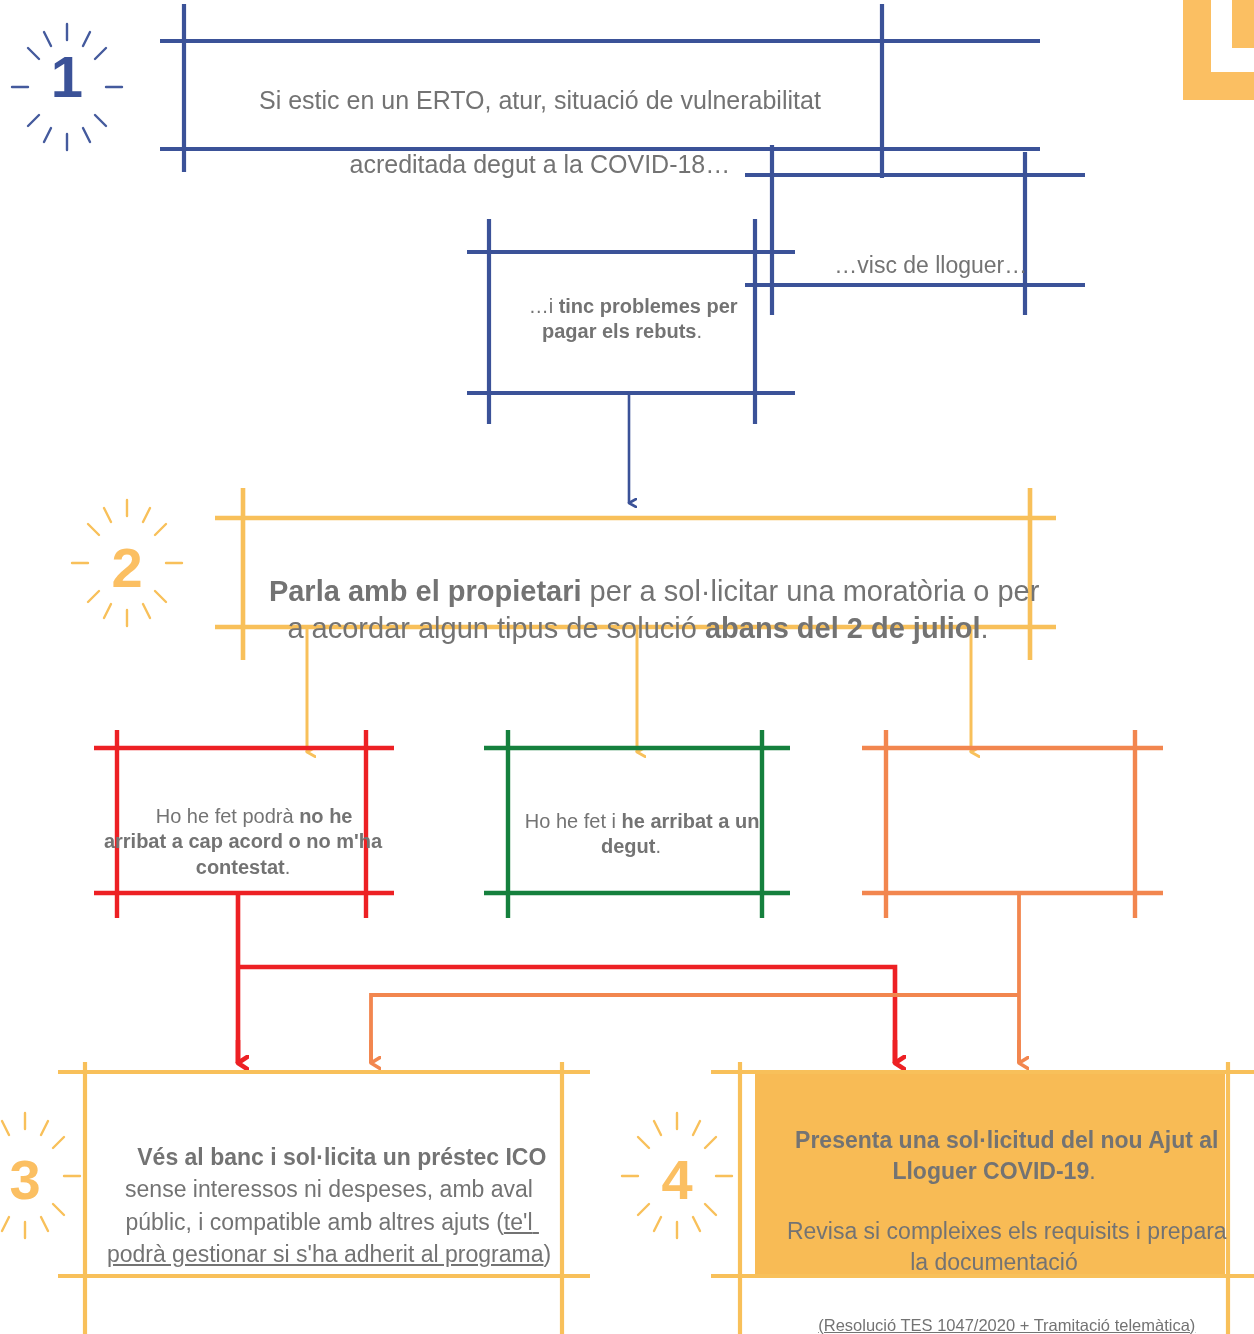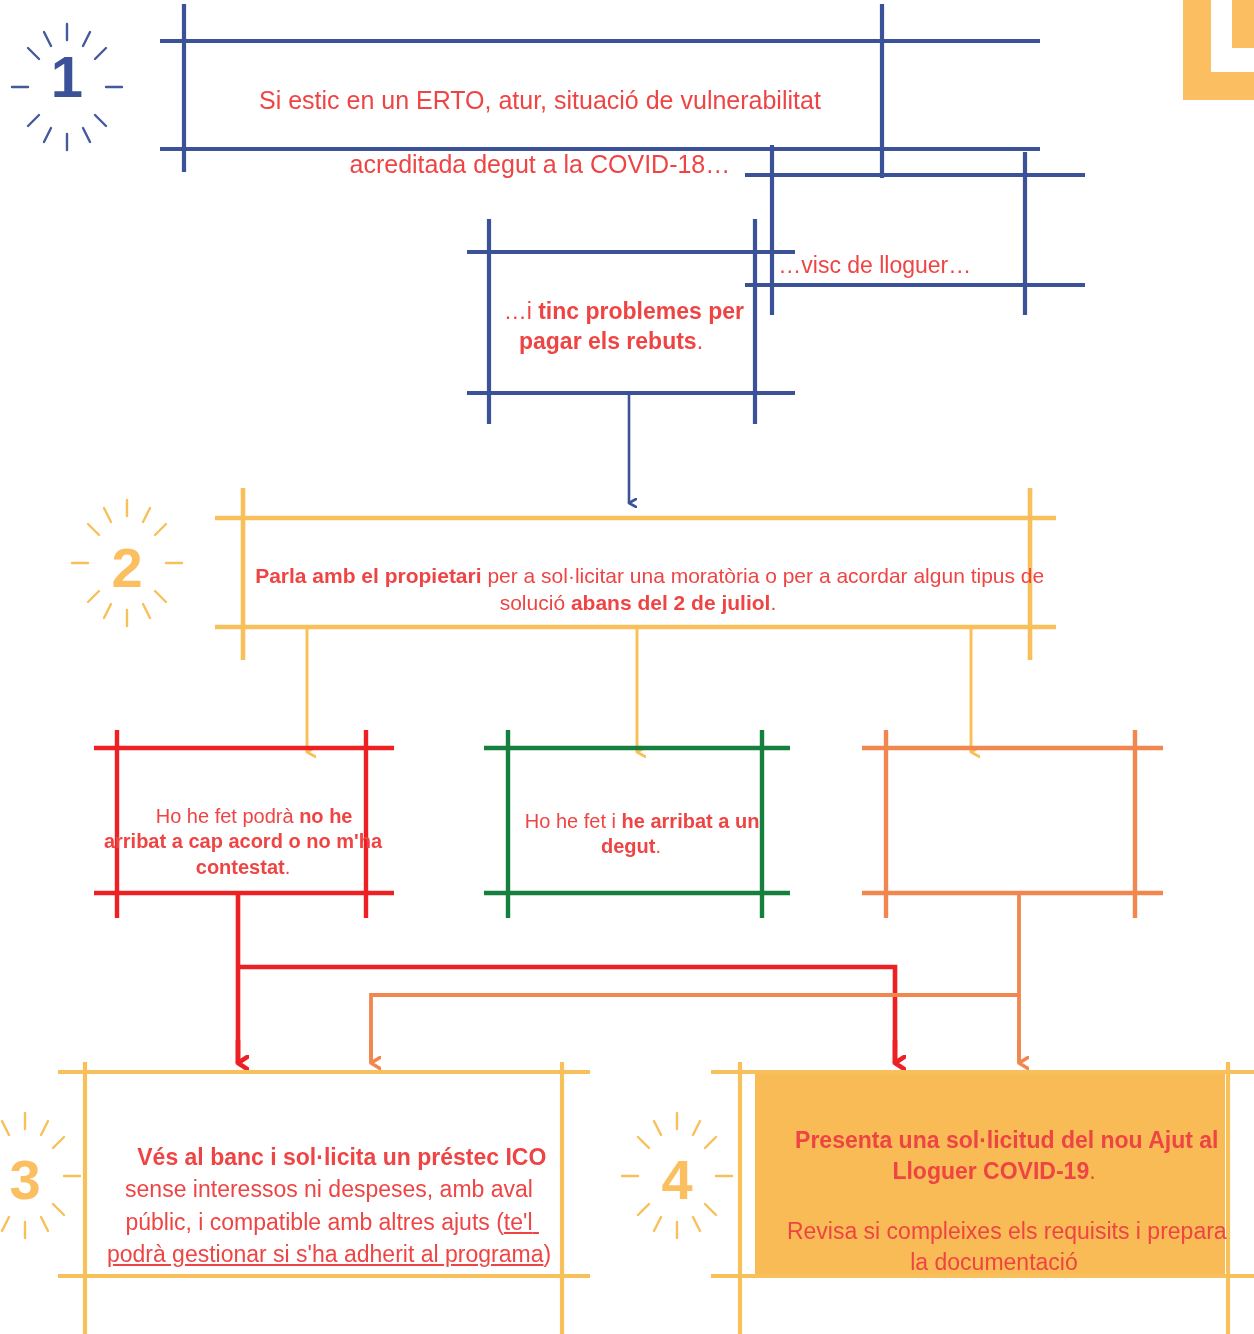--- a/index.html
+++ b/index.html
@@ -21,44 +21,44 @@
     position: absolute;
     left: 0;
     top: 0;
     width: 1254px;
     height: 1334px;
     pointer-events: none;
   }
   .txt {
     position: absolute;
     text-align: center;
-    color: #ef4444;
+    color: #737373;
     line-height: 1.28;
     font-family: "Liberation Sans", sans-serif;
     white-space: pre-wrap;
   }
   .b { font-weight: bold; }
   .u { text-decoration: underline; }
 
   
   #t-box1 {
     left: 176px; top: 52px; width: 700px;
     font-size: 25px;
   }
   #t-box-lloguer {
-    left: 728px; top: 222px; width: 268px;
+    left: 784px; top: 222px; width: 268px;
     font-size: 23px;
   }
   #t-box-rebuts {
-    left: 477px; top: 268px; width: 268px;
-    font-size: 23px;
+    left: 488px; top: 268px; width: 268px;
+    font-size: 20px;
   }
   #t-step2 {
     left: 228px; top: 536px; width: 820px;
-    font-size: 21px;
+    font-size: 29px;
   }
   #t-red {
     left: 100px; top: 778px; width: 286px;
     font-size: 20px;
   }
   #t-green {
     left: 490px; top: 783px; width: 282px;
     font-size: 20px;
   }
   #t-orange {
@@ -294,15 +294,16 @@
   </div>
 
 
   <div class="txt" id="t-step3">
     <span class="b">Vés al banc i sol·licita un préstec ICO</span><span> sense interessos ni despeses, amb aval públic, i compatible amb altres ajuts (</span><span class="u">te'l podrà gestionar si s'ha adherit al programa</span><span>)</span>
   </div>
 
   <div class="txt" id="t-step4">
     <span class="b">Presenta una sol·licitud del nou Ajut al Lloguer COVID-19</span><span>.</span><br>
     <span>Revisa si compleixes els requisits i prepara la documentació</span><br>
+    <span class="small u">(Resolució TES 1047/2020 + Tramitació telemàtica)</span>
   </div>
 
 </div>
 
 </body></html>

